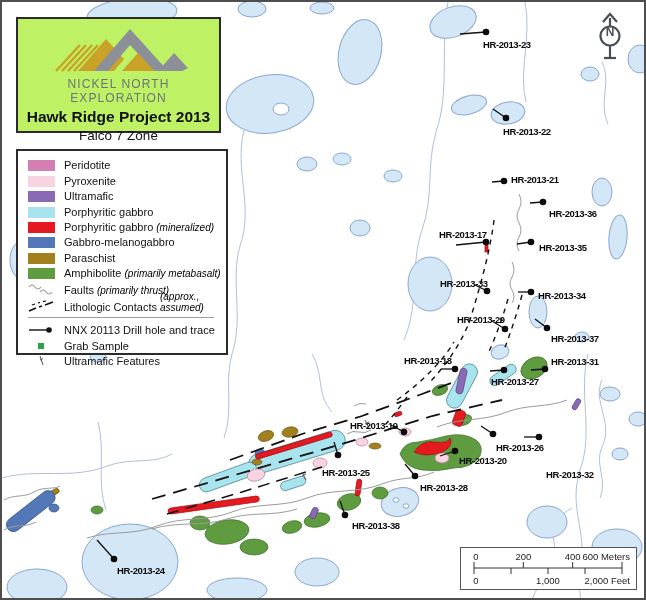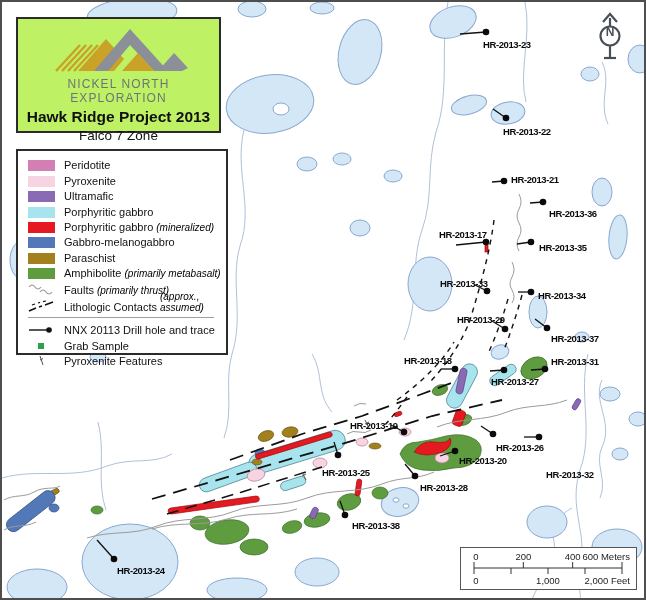--- a/index.html
+++ b/index.html
@@ -345,21 +345,21 @@
           </svg>
         </div>
         <div class="lg-label">Grab Sample</div>
       </div>
       <div class="lg-row sym">
         <div class="lg-symcell">
           <svg width="27" height="12" viewBox="0 0 27 12">
             <path d="M12,1 l3,9 m-3,-5 l3,-1.5" stroke="#555555" fill="none" stroke-width="1"></path>
           </svg>
         </div>
-        <div class="lg-label">Pyroxenite Features</div>
+        <div class="lg-label">Ultramafic Features</div>
       </div>
     </div>
 
   <div id="north-box" class="abs">
     <svg width="40" height="52" viewBox="0 0 40 52">
       <g stroke="#494f59" stroke-width="2.2" fill="none">
         <line x1="20" y1="8" x2="20" y2="48"></line>
         <path d="M13,12 L20,4 L27,12" fill="none"></path>
         <circle cx="20" cy="26" r="9.5" fill="#ffffff"></circle>
       </g>

